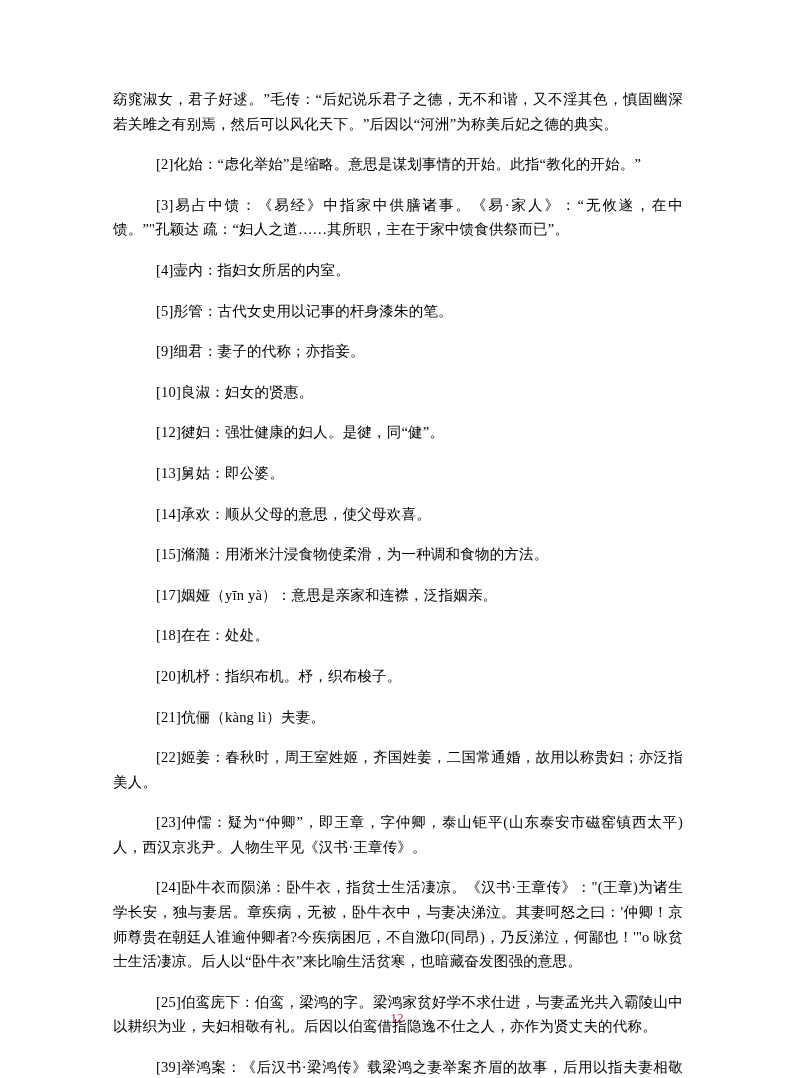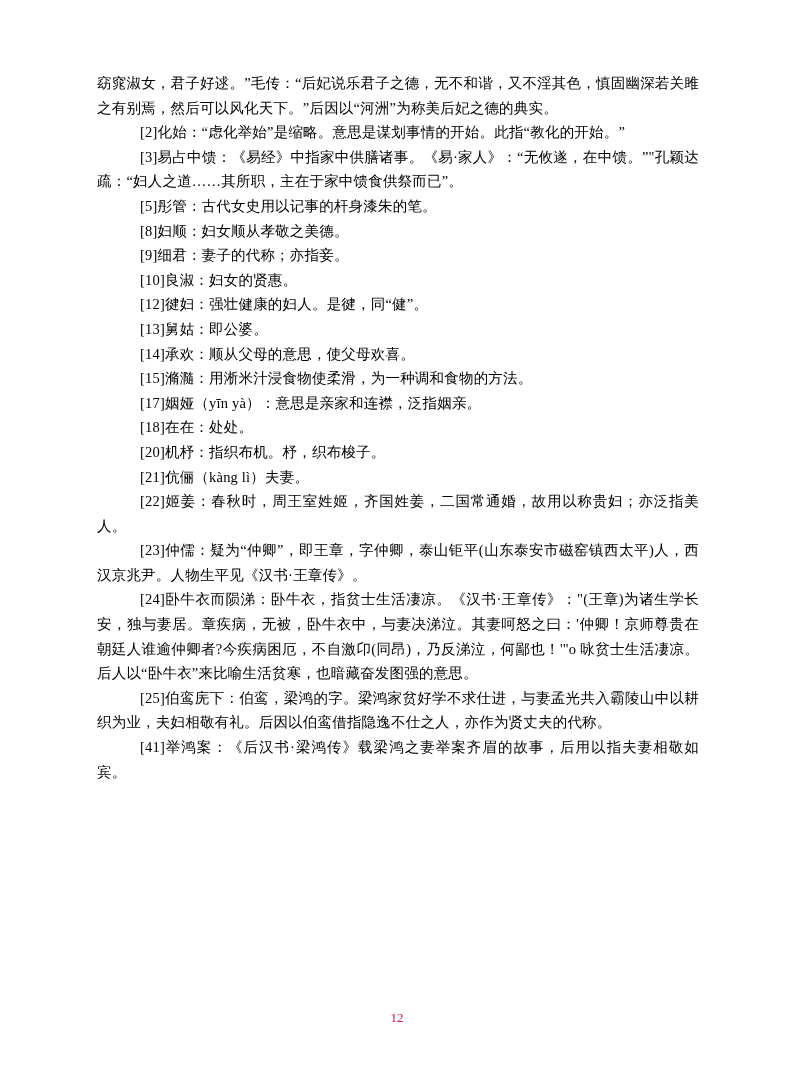--- a/index.html
+++ b/index.html
@@ -16,21 +16,21 @@
     position:absolute;
     left:97px;
     top:71px;
     width:602px;
     font-size:14.5px;
     line-height:24.6px;
     text-align:justify;
     text-justify:inter-ideograph;
     letter-spacing:0.2px;
   }
-  p.para{margin:0;padding:0;}
+  p.para{margin:16px;padding:0;}
   p.entry{text-indent:43px;}
   .term{font-weight:normal;}
   .page-num{
     position:absolute;
     top:1010px;
     left:0;
     width:100%;
     text-align:center;
     font-size:13px;
     font-family:"Liberation Serif", serif;
@@ -41,26 +41,26 @@
 <body>
 
 <div class="page">
   <div class="content">
     <p class="para continuation">窈窕淑女，君子好逑。”毛传：“后妃说乐君子之德，无不和谐，又不淫其色，慎固幽深若关雎之有别焉，然后可以风化天下。”后因以“河洲”为称美后妃之德的典实。</p>
     <div id="entries">
   <p class="para entry"><span class="term">[2]化始</span><span class="def">：“虑化举始”是缩略。意思是谋划事情的开始。此指“教化的开始。”</span></p>
 
   <p class="para entry"><span class="term">[3]易占中馈</span><span class="def">：《易经》中指家中供膳诸事。《易·家人》：“无攸遂，在中馈。”"孔颖达 疏：“妇人之道……其所职，主在于家中馈食供祭而已”。</span></p>
 
+  <p class="para entry"><span class="term">[4]壸内</span><span class="def">：指妇女所居的内室。</span></p>
 
   <p class="para entry"><span class="term">[5]彤管</span><span class="def">：古代女史用以记事的杆身漆朱的笔。</span></p>
 
 
 
-  <p class="para entry"><span class="term">[8]妇顺</span><span class="def">：妇女顺从孝敬之美德。</span></p>
 
   <p class="para entry"><span class="term">[9]细君</span><span class="def">：妻子的代称；亦指妾。</span></p>
 
   <p class="para entry"><span class="term">[10]良淑</span><span class="def">：妇女的贤惠。</span></p>
 
 
   <p class="para entry"><span class="term">[12]徤妇</span><span class="def">：强壮健康的妇人。是徤，同“健”。</span></p>
 
   <p class="para entry"><span class="term">[13]舅姑</span><span class="def">：即公婆。</span></p>
 
@@ -79,18 +79,18 @@
   <p class="para entry"><span class="term">[21]伉俪</span><span class="def">（kàng lì）夫妻。</span></p>
 
   <p class="para entry"><span class="term">[22]姬姜</span><span class="def">：春秋时，周王室姓姬，齐国姓姜，二国常通婚，故用以称贵妇；亦泛指美人。</span></p>
 
   <p class="para entry"><span class="term">[23]仲儒</span><span class="def">：疑为“仲卿”，即王章，字仲卿，泰山钜平(山东泰安市磁窑镇西太平)人，西汉京兆尹。人物生平见《汉书·王章传》。</span></p>
 
   <p class="para entry"><span class="term">[24]卧牛衣而陨涕</span><span class="def">：卧牛衣，指贫士生活凄凉。《汉书·王章传》："(王章)为诸生学长安，独与妻居。章疾病，无被，卧牛衣中，与妻决涕泣。其妻呵怒之曰：'仲卿！京师尊贵在朝廷人谁逾仲卿者?今疾病困厄，不自激卬(同昂)，乃反涕泣，何鄙也！'"o 咏贫士生活凄凉。后人以“卧牛衣”来比喻生活贫寒，也暗藏奋发图强的意思。</span></p>
 
   <p class="para entry"><span class="term">[25]伯鸾庑下</span><span class="def">：伯鸾，梁鸿的字。梁鸿家贫好学不求仕进，与妻孟光共入霸陵山中以耕织为业，夫妇相敬有礼。后因以伯鸾借指隐逸不仕之人，亦作为贤丈夫的代称。</span></p>
 
-  <p class="para entry"><span class="term">[41]举鸿案</span><span class="def">：《后汉书·梁鸿传》载梁鸿之妻举案齐眉的故事，后用以指夫妻相敬如宾。</span></p>
+  <p class="para entry"><span class="term">[39]举鸿案</span><span class="def">：《后汉书·梁鸿传》载梁鸿之妻举案齐眉的故事，后用以指夫妻相敬如宾。</span></p>
 
 </div>
   </div>
   <div class="page-num">12</div>
 </div>
 
 </body></html>

